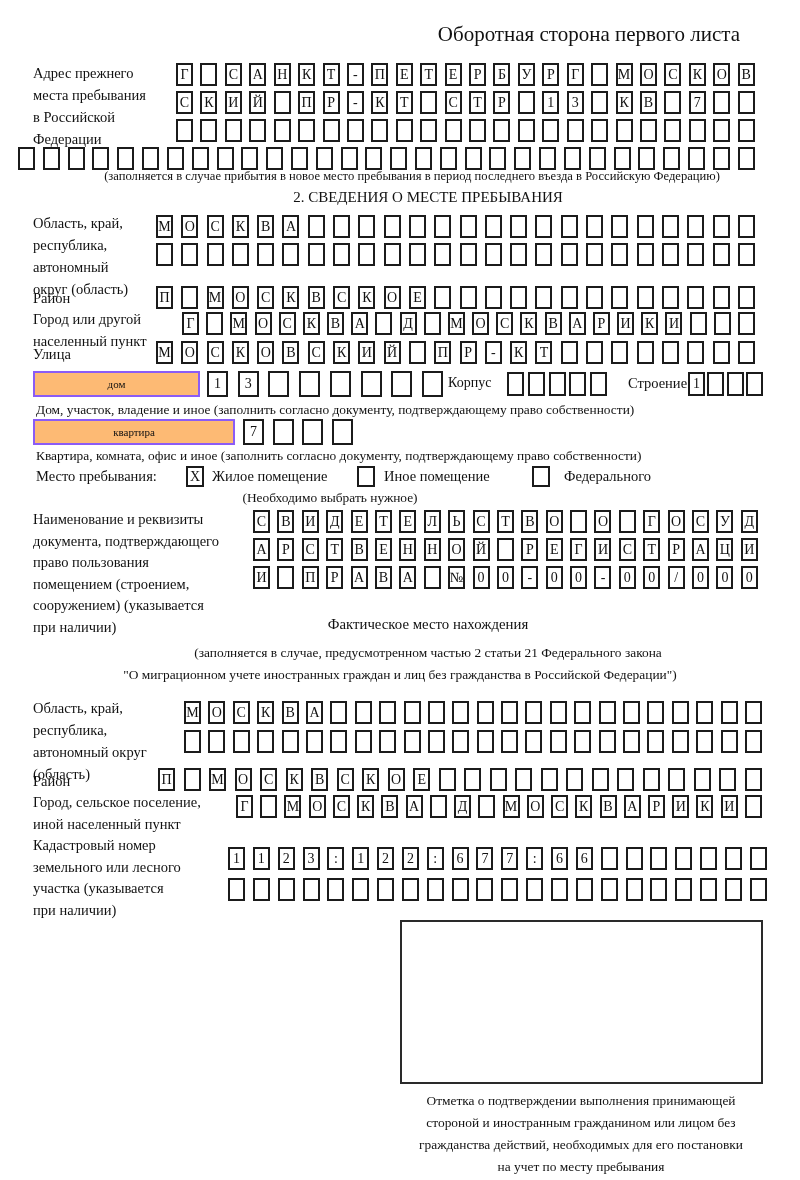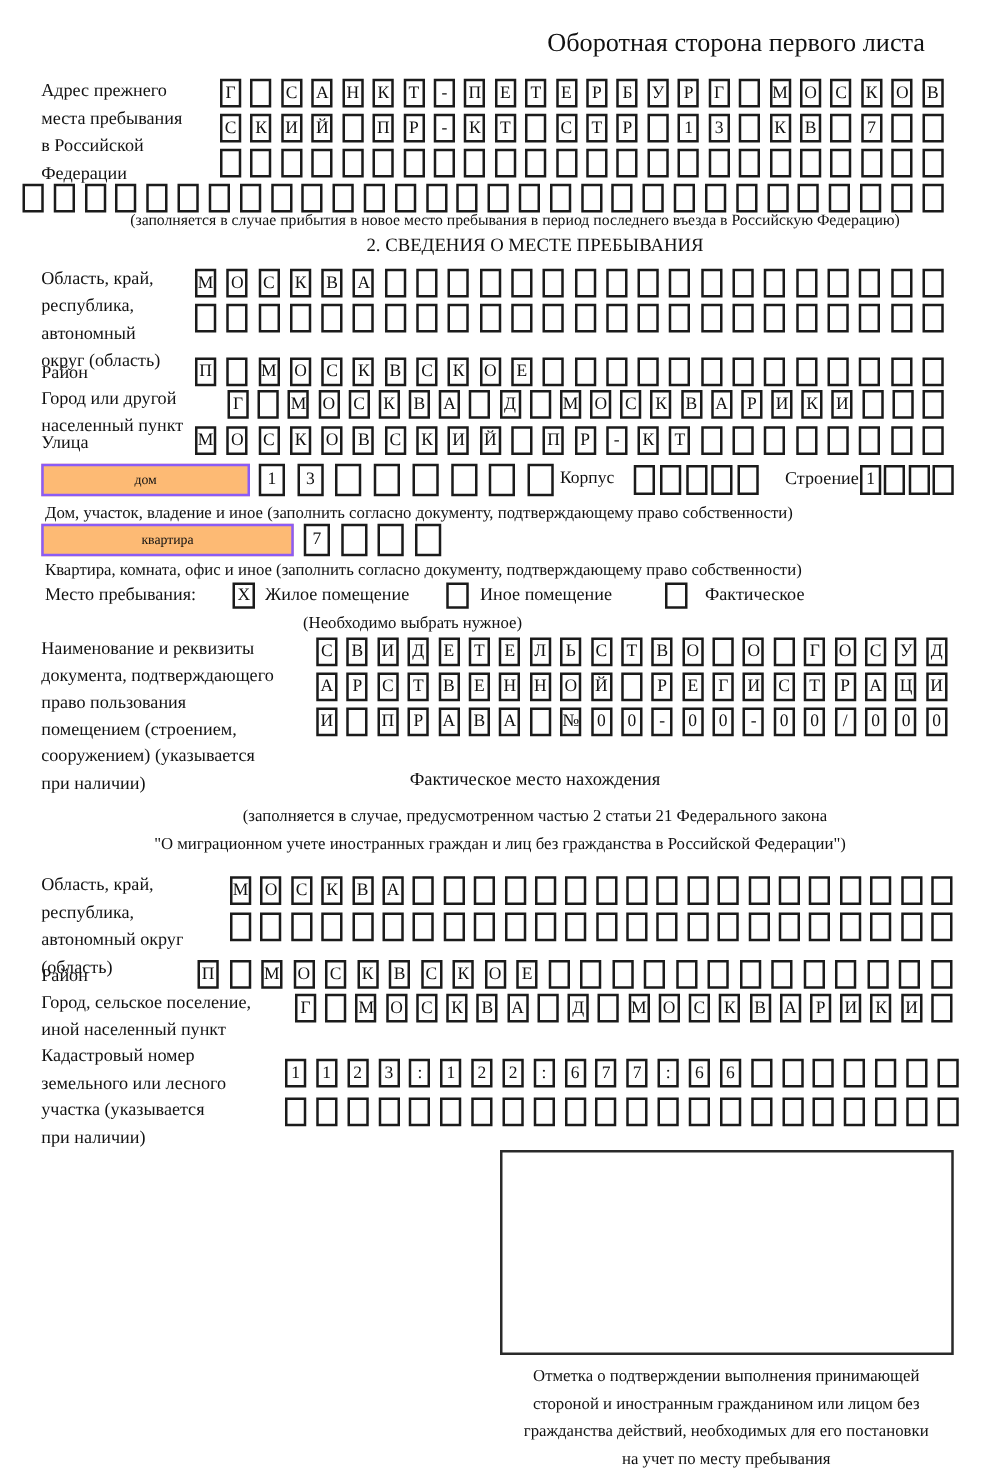--- a/index.html
+++ b/index.html
@@ -334,21 +334,21 @@
     <span class="cell"></span>
   </div>
 <div class="abs note13" style="left:36px;top:448px;width:730px;">Квартира, комната, офис и иное (заполнить согласно документу, подтверждающему право собственности)</div>
 
 <div class="abs" style="left:36px;top:468px;font-size:14.5px;">Место пребывания:</div>
 <span class="abs checkbox" style="left:186px;top:466px;">X</span>
 <div class="abs" style="left:212px;top:468px;font-size:14.5px;">Жилое помещение</div>
 <span class="abs checkbox" style="left:357px;top:466px;"></span>
 <div class="abs" style="left:384px;top:468px;font-size:14.5px;">Иное помещение</div>
 <span class="abs checkbox" style="left:532px;top:466px;"></span>
-<div class="abs" style="left:564px;top:468px;font-size:14.5px;">Фактическое</div>
+<div class="abs" style="left:564px;top:468px;font-size:14.5px;">Федерального</div>
 <div class="abs note13 center" style="left:175px;top:490px;width:310px;">(Необходимо выбрать нужное)</div>
 
 <div class="abs label" style="left:33px;top:509px;width:225px;line-height:21.5px;">Наименование и реквизиты
 документа, подтверждающего
 право пользования
 помещением (строением,
 сооружением) (указывается
 при наличии)</div>
 <div class="abs cellrow" style="left:253px;top:510px;width:505px;">
     <span class="cell">С</span>

